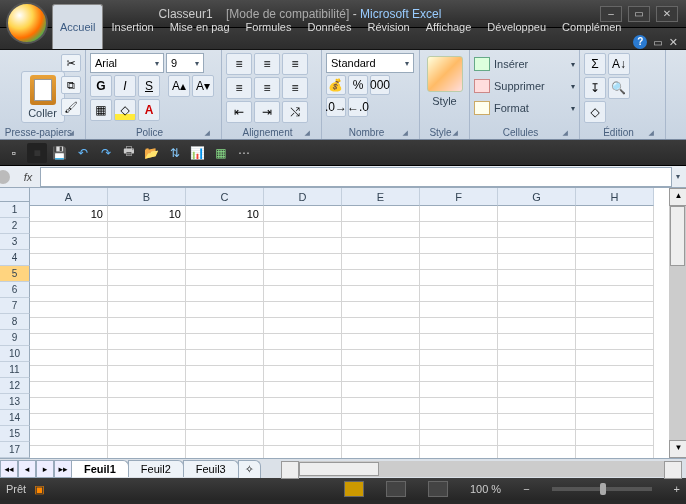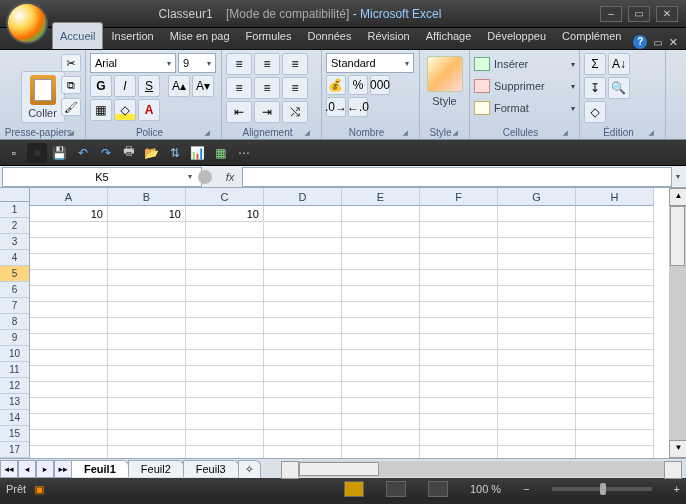--- a/index.html
+++ b/index.html
@@ -9,21 +9,21 @@
   .titlebar { height: 28px; background: linear-gradient(#4a4a4a, #2b2b2b); display: flex; align-items: center; border-bottom: 1px solid #000; }
   .office-btn { width: 42px; height: 42px; position: absolute; top: 2px; left: 6px; background: radial-gradient(circle at 30% 30%, #fff, #ffd54f 35%, #ff6f00 60%, #4caf50 80%, #1565c0); border-radius: 50%; border: 2px solid #555; z-index: 10; }
   .titlebar .title { flex: 1; text-align: center; color: #ccc; font-size: 12px; }
   .titlebar .title .app { color: #9cf; }
   .titlebar .comp { color: #aaa; }
   .winctl { display: flex; gap: 6px; padding-right: 8px; }
   .winctl span { width: 22px; height: 16px; background: #3a3a3a; border: 1px solid #666; color: #ccc; text-align: center; font-size: 10px; line-height: 14px; cursor: pointer; }
   
   
   .tabs { height: 22px; background: linear-gradient(#3a3a3a, #2d2d2d); display: flex; padding-left: 52px; border-bottom: 1px solid #111; align-items: flex-end; }
-  .tab { padding: 7px 7px; color: #ddd; font-size: 11px; cursor: pointer; border: 1px solid transparent; border-bottom: none; }
+  .tab { padding: 16px 7px; color: #ddd; font-size: 11px; cursor: pointer; border: 1px solid transparent; border-bottom: none; }
   .tab.active { background: #d6dde6; color: #3b5a82; border-color: #888; border-radius: 3px 3px 0 0; }
   .tabs-right { margin-left: auto; display: flex; align-items: center; gap: 6px; padding-right: 8px; }
   .help-icon { width:14px; height:14px; border-radius:50%; background:#2a7ad1; color:#fff; text-align:center; font-size:10px; line-height:14px; font-weight:bold; }
   
   
   .ribbon { height: 90px; background: linear-gradient(#dbe3ec, #c8d4e2); display: flex; border-bottom: 1px solid #7a8aa0; }
   .group { border-right: 1px solid #a9b8cc; position: relative; padding: 3px 4px 16px; }
   .group-label { position: absolute; bottom: 1px; left: 0; right: 8px; text-align: center; font-size: 10px; color: #49607e; }
   .group-label::after { content: "◢"; font-size: 7px; position: absolute; right: 3px; bottom: 1px; color: #6a7d96; }
   
@@ -148,21 +148,21 @@
     <div class="clip-side">
       <div class="small-ico">✂</div>
       <div class="small-ico">⧉</div>
       <div class="small-ico">🖌</div>
     </div>
     <div class="group-label">Presse-papiers</div>
   </div>
 
   <div class="group font-group">
     <div class="row">
-      <div class="combo" style="width:86px">
+      <div class="combo" style="width:74px">
           <span>Arial</span>
           <span class="arr">▾</span>
         </div>
       <div class="combo" style="width:38px">
           <span>9</span>
           <span class="arr">▾</span>
         </div>
     </div>
     <div class="row">
       <div class="btn">
@@ -275,23 +275,20 @@
   <div class="qbtn" style="color:#6bf">↷</div>
   <div class="qbtn" style="color:#ccc">🖶</div>
   <div class="qbtn" style="color:#fc6">📂</div>
   <div class="qbtn" style="color:#8cf">⇅</div>
   <div class="qbtn" style="color:#f96">📊</div>
   <div class="qbtn" style="color:#8d8">▦</div>
   <div class="qbtn" style="color:#ccc">⋯</div>
 </div>
 
 <div class="fbar">
-  <div class="namebox">
-      <span>K5</span>
-    </div>
   <span style="font-size:8px;margin-left:-14px;color:#456">▾</span>
   <div class="split-dot"></div>
   <div class="fx-btn">fx</div>
   <div class="formula-input"></div>
   <span style="font-size:8px;color:#456;padding-right:6px">▾</span>
 </div>
 
 <div class="grid-area">
   <div class="left-col">
     <div class="corner"></div>

